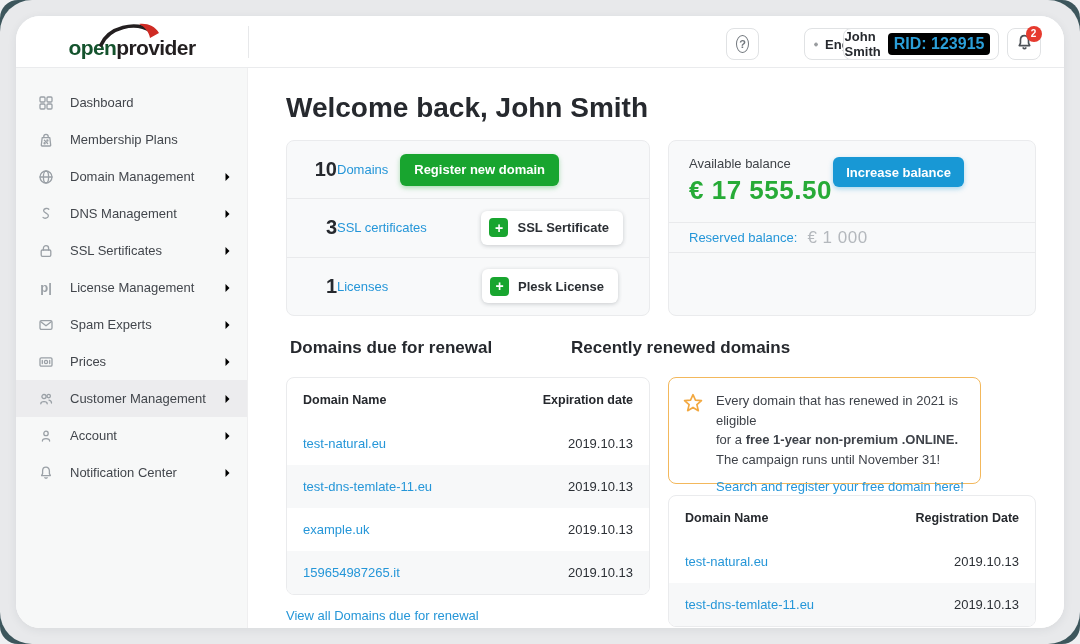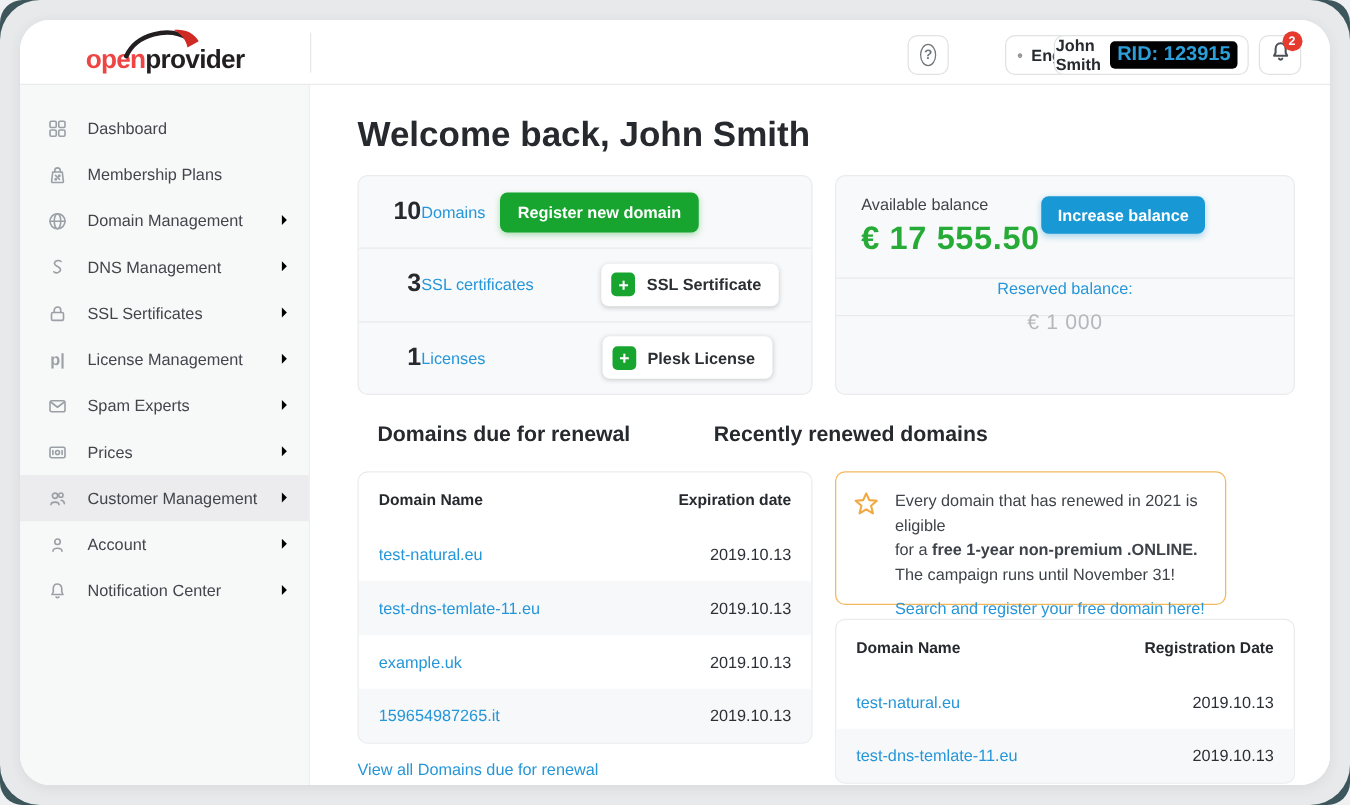--- a/index.html
+++ b/index.html
@@ -12,21 +12,21 @@
     box-shadow:0 2px 10px rgba(40,50,60,.08); overflow:hidden; }
 
   
   .header { position:absolute; top:0; left:0; right:0; height:52px; background:#fff;
     border-bottom:1px solid #eaebed; }
   .logo-wrap { position:absolute; left:0; top:0; width:232px; height:52px;
     display:flex; align-items:center; justify-content:center; }
   .logo { position:relative; padding-top:10px; }
   .logo-arc { position:absolute; left:26px; top:-6px; }
   .logo-text { font-size:21px; font-weight:700; letter-spacing:-0.6px; line-height:1; }
-  .logo-open { color:#ef4444;margin-top:16px; }
+  .logo-open { color:#14532d;margin-top:16px; }
   .logo-provider { color:#231f20; }
   .header-divider { position:absolute; left:232px; top:10px; height:32px; width:1px; background:#e7e8ea; }
   .hbtn { position:absolute; top:12px; height:32px; border:1px solid #e0e2e4; border-radius:8px;
     background:#fff; display:flex; align-items:center; justify-content:center; gap:7px;
     cursor:pointer; padding:0 9px; }
   .hbtn-help { left:710px; width:33px; }
   .help-circle { width:18px; height:18px; border:1.4px solid #70767c; border-radius:50%;
     color:#70767c; font-size:11px; font-weight:700; display:flex; align-items:center; justify-content:center; }
   .hbtn-lang { left:788px; width:65px; }
   .hbtn-user { left:827px; width:156px; }
@@ -49,21 +49,21 @@
     color:#9aa0a6; flex:0 0 16px; }
   .side-icon svg { stroke:#9aa0a6; fill:none; stroke-width:1.3; stroke-linecap:round; stroke-linejoin:round; }
   .side-label { font-size:13px; color:#42464c; margin-left:16px; flex:1; }
   .side-chev { color:#9aa0a6; }
   .pl-glyph { font-size:13px; font-weight:600; color:#9aa0a6; line-height:1; }
 
   
   .main { position:absolute; left:232px; top:52px; right:0; bottom:0; background:#fff; overflow:hidden; }
   .h1 { position:absolute; left:38px; top:24px; font-size:28px; font-weight:700; color:#26292e; }
   .h2 { position:absolute; top:270px; font-size:17px; font-weight:700; color:#26292e; }
-  .h2-renewal { left:54px; } .h2-renewed { left:323px; }
+  .h2-renewal { left:42px; } .h2-renewed { left:323px; }
 
   .card { position:absolute; background:#f8f9fa; border:1px solid #eaebed; border-radius:8px; }
   .stats-card { left:38px; top:72px; width:364px; height:176px; display:flex; flex-direction:column; }
   .stat-row { flex:1; display:flex; align-items:center; padding:0 16px; }
   .stat-row + .stat-row { border-top:1px solid #e9eaec; }
   .stat-count { width:34px; font-size:20px; font-weight:700; color:#26292e;text-align:right; }
   .stat-link { font-size:13px; color:#2596d8; text-decoration:none; cursor:pointer; }
   .btn-green { margin-left:auto; margin-right:74px; background:#18a52f; color:#fff; border:none;
     border-radius:6px; height:32px; padding:0 14px; font-size:13px; font-weight:700;
     box-shadow:0 2px 5px rgba(24,165,47,.35); cursor:pointer; font-family:inherit; }
@@ -75,21 +75,21 @@
     font-size:14px; font-weight:700; display:flex; align-items:center; justify-content:center; line-height:1; }
 
   .balance-card { left:420px; top:72px; width:368px; height:176px; }
   .bal-top { position:relative; height:82px; border-bottom:1px solid #e9eaec; padding:15px 20px 0; }
   .bal-label { font-size:13px; color:#3f4348; }
   .bal-value { font-size:26px; font-weight:700; color:#27ab37; margin-top:4px; letter-spacing:.5px; }
   .btn-blue { position:absolute; right:71px; top:16px; background:#1898d5; color:#fff; border:none;
     border-radius:6px; height:30px; padding:0 13px; font-size:13px; font-weight:700;
     box-shadow:0 2px 5px rgba(24,152,213,.35); cursor:pointer; font-family:inherit; }
   .bal-mid { height:30px; border-bottom:1px solid #e9eaec; display:flex; align-items:center;
-    gap:10px; padding:0 20px;flex-direction:column; }
+    gap:10px; padding:0 20px; }
   .reserved-label { font-size:13px; color:#2596d8; }
   .reserved-value { font-size:17px; color:#b4b8bd; letter-spacing:.5px; }
   .bal-bottom { position:relative; padding:6px 20px 0; }
   .promo-label { font-size:11.5px; color:#595e64; }
   .promo-input { margin-top:4px; width:205px; height:28px; background:#f0f1f2; border:1px solid #e7e8ea;
     border-radius:3px; font-size:13px; padding:0 8px; font-family:inherit; }
   .btn-submit { position:absolute; right:22px; top:13px; background:#fff; border:none; border-radius:6px;
     height:30px; padding:0 15px; font-size:13px; font-weight:700; color:#2b2f34;
     box-shadow:0 1px 4px rgba(30,40,50,.22); cursor:pointer; font-family:inherit; }
 

